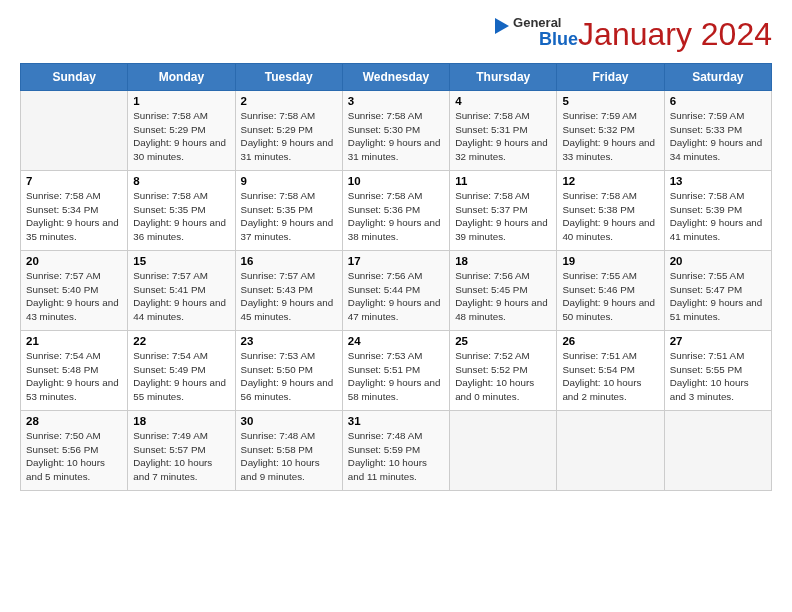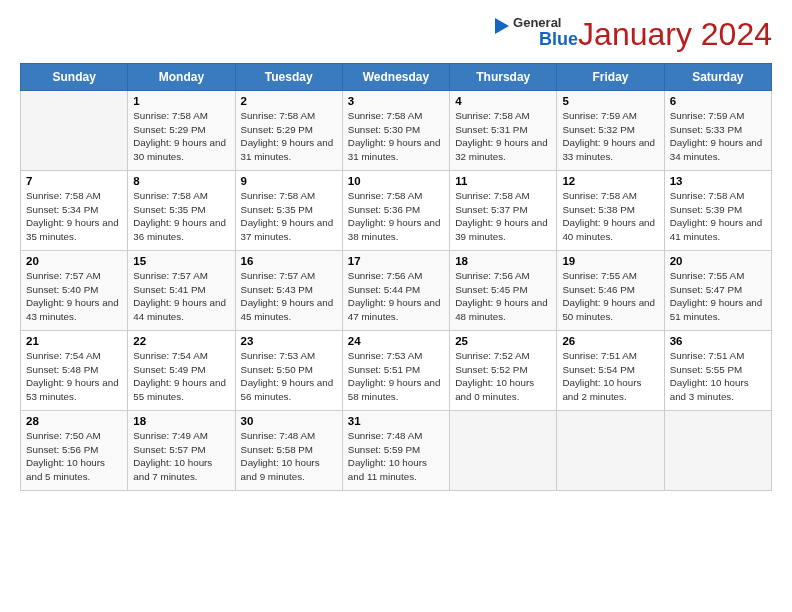--- a/index.html
+++ b/index.html
@@ -212,21 +212,21 @@
         </td>
         <td>
           <span class="day-number">25</span>
           <div class="day-info">Sunrise: 7:52 AM<br>Sunset: 5:52 PM<br>Daylight: 10 hours and 0 minutes.</div>
         </td>
         <td>
           <span class="day-number">26</span>
           <div class="day-info">Sunrise: 7:51 AM<br>Sunset: 5:54 PM<br>Daylight: 10 hours and 2 minutes.</div>
         </td>
         <td>
-          <span class="day-number">36</span>
+          <span class="day-number">27</span>
           <div class="day-info">Sunrise: 7:51 AM<br>Sunset: 5:55 PM<br>Daylight: 10 hours and 3 minutes.</div>
         </td>
       </tr>
       <tr>
         <td>
           <span class="day-number">28</span>
           <div class="day-info">Sunrise: 7:50 AM<br>Sunset: 5:56 PM<br>Daylight: 10 hours and 5 minutes.</div>
         </td>
         <td>
           <span class="day-number">18</span>

